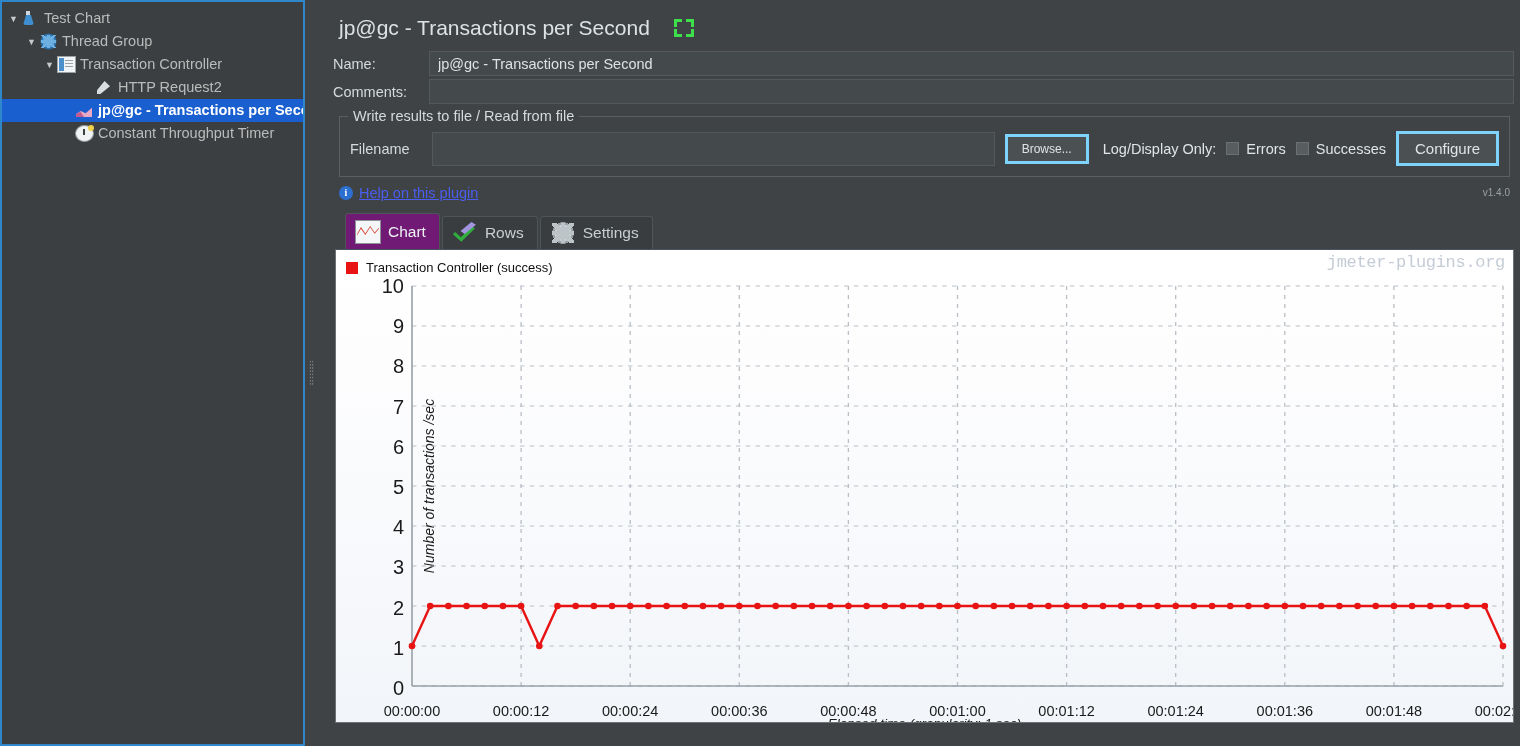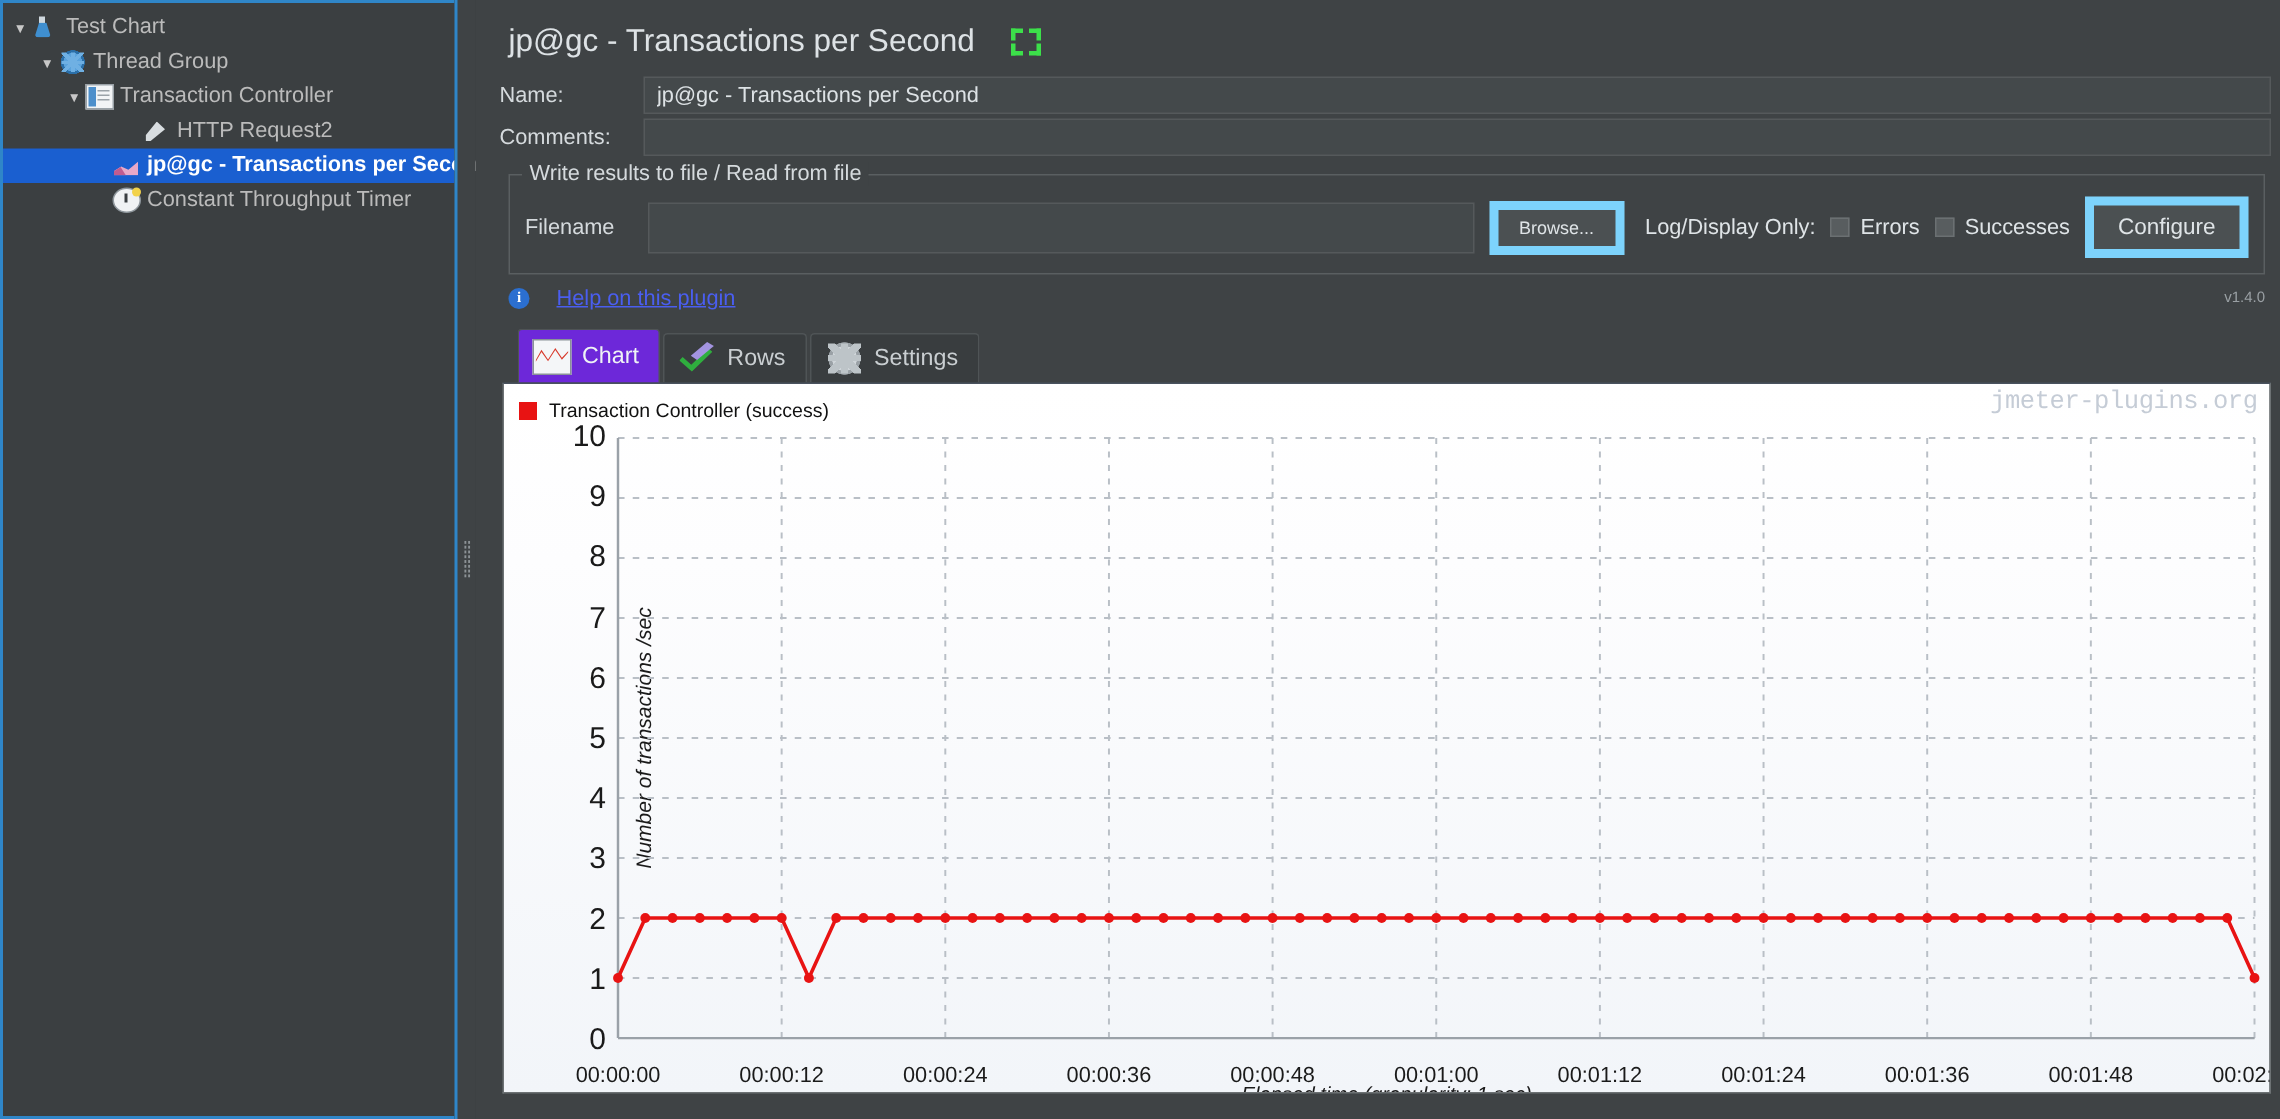--- a/index.html
+++ b/index.html
@@ -81,39 +81,39 @@
   .flabel { font-size: 14.5px; color:#d5dadd; width: 96px; flex:0 0 96px; text-align:left; }
   .finput { flex:1; height: 25px; background:#44494b; border:1px solid #55595b;
     color:#dde2e5; font-size:14.5px; padding: 0 8px; line-height:23px; font-family:inherit; }
 
   .group { border:1px solid #5a5f61; margin: 12px 4px 0 6px; position:relative;
     padding: 14px 10px 10px 10px; }
   .group-title { position:absolute; top:-9px; left:8px; background:#3f4345;
     padding:0 5px; font-size:14.5px; color:#d5dadd; white-space:nowrap; }
   .group-row { display:flex; align-items:center; gap:10px; }
   .group-row .flabel { width: 72px; flex:0 0 72px; }
-  .btn { background:#4b5052; border:6px solid #7dd3fc; color:#dfe4e7;
+  .btn { background:#4b5052; border:3px solid #7dd3fc; color:#dfe4e7;
     font-size:12px; padding: 5px 14px; font-family:inherit; cursor:pointer; }
   .btn.lg { font-size:15px; padding: 6px 16px; }
   .chk-label { font-size:14.5px; color:#dfe4e7; display:flex; align-items:center; gap:7px; cursor:pointer; }
   .chk { width:13px; height:13px; background:#585d5f; border:1px solid #6b7072; display:inline-block; }
   .onlylabel { font-size:14.5px; color:#dfe4e7; margin-left:4px; }
 
   .helprow { display:flex; align-items:center; gap:6px; margin:8px 0 0 6px; position:relative; }
   .info-icon { width:14px;height:14px;border-radius:50%;background:#2b6fd0;color:#fff;
     font-size:10px;font-weight:bold;text-align:center;line-height:14px;font-family:"Liberation Serif",serif;}
-  .helplink { font-size:14.5px; color:#4a5ef0; text-decoration:underline; cursor:pointer;margin-left:12px; }
+  .helplink { font-size:14.5px; color:#4a5ef0; text-decoration:underline; cursor:pointer; }
   .version { position:absolute; right:4px; top:2px; font-size:10px; color:#9aa0a4; }
 
   
   .tabs { display:flex; align-items:flex-end; margin: 12px 0 0 12px; height:36px; }
   .tab { display:flex; align-items:center; gap:7px; height:33px; padding: 0 13px 0 9px;
     background:#393d3f; border:1px solid #4f5456; border-bottom:none; color:#c9ced1;
     font-size:15.5px; cursor:pointer; margin-right:2px; border-radius:3px 3px 0 0; }
-  .tab.active { background:#6d28d9; color:#eef2f5; height:36px; }
+  .tab.active { background:#701a75; color:#eef2f5; height:36px; }
   .tabicon { width:26px;height:24px;position:relative;flex:0 0 26px;}
   .ic-tabchart { background:#f4f6f8; border:1px solid #8a9298; }
   .ic-tabchart::before{content:"";position:absolute;inset:2px;
      background:
       linear-gradient(0deg,transparent 49%,#c9d2d8 49% 51%,transparent 51%),
       linear-gradient(90deg,transparent 49%,#c9d2d8 49% 51%,transparent 51%);}
   .ic-tabchart::after{content:"";position:absolute;left:1px;top:4px;right:1px;height:13px;
      background:linear-gradient(90deg,#d83a2c,#d83a2c) ;
      clip-path: polygon(0 75%,18% 20%,38% 70%,60% 12%,80% 62%,100% 25%,100% 33%,80% 72%,60% 22%,38% 80%,18% 32%,0 85%);}
   .ic-check::before{content:"";position:absolute;left:1px;top:5px;width:22px;height:16px;

